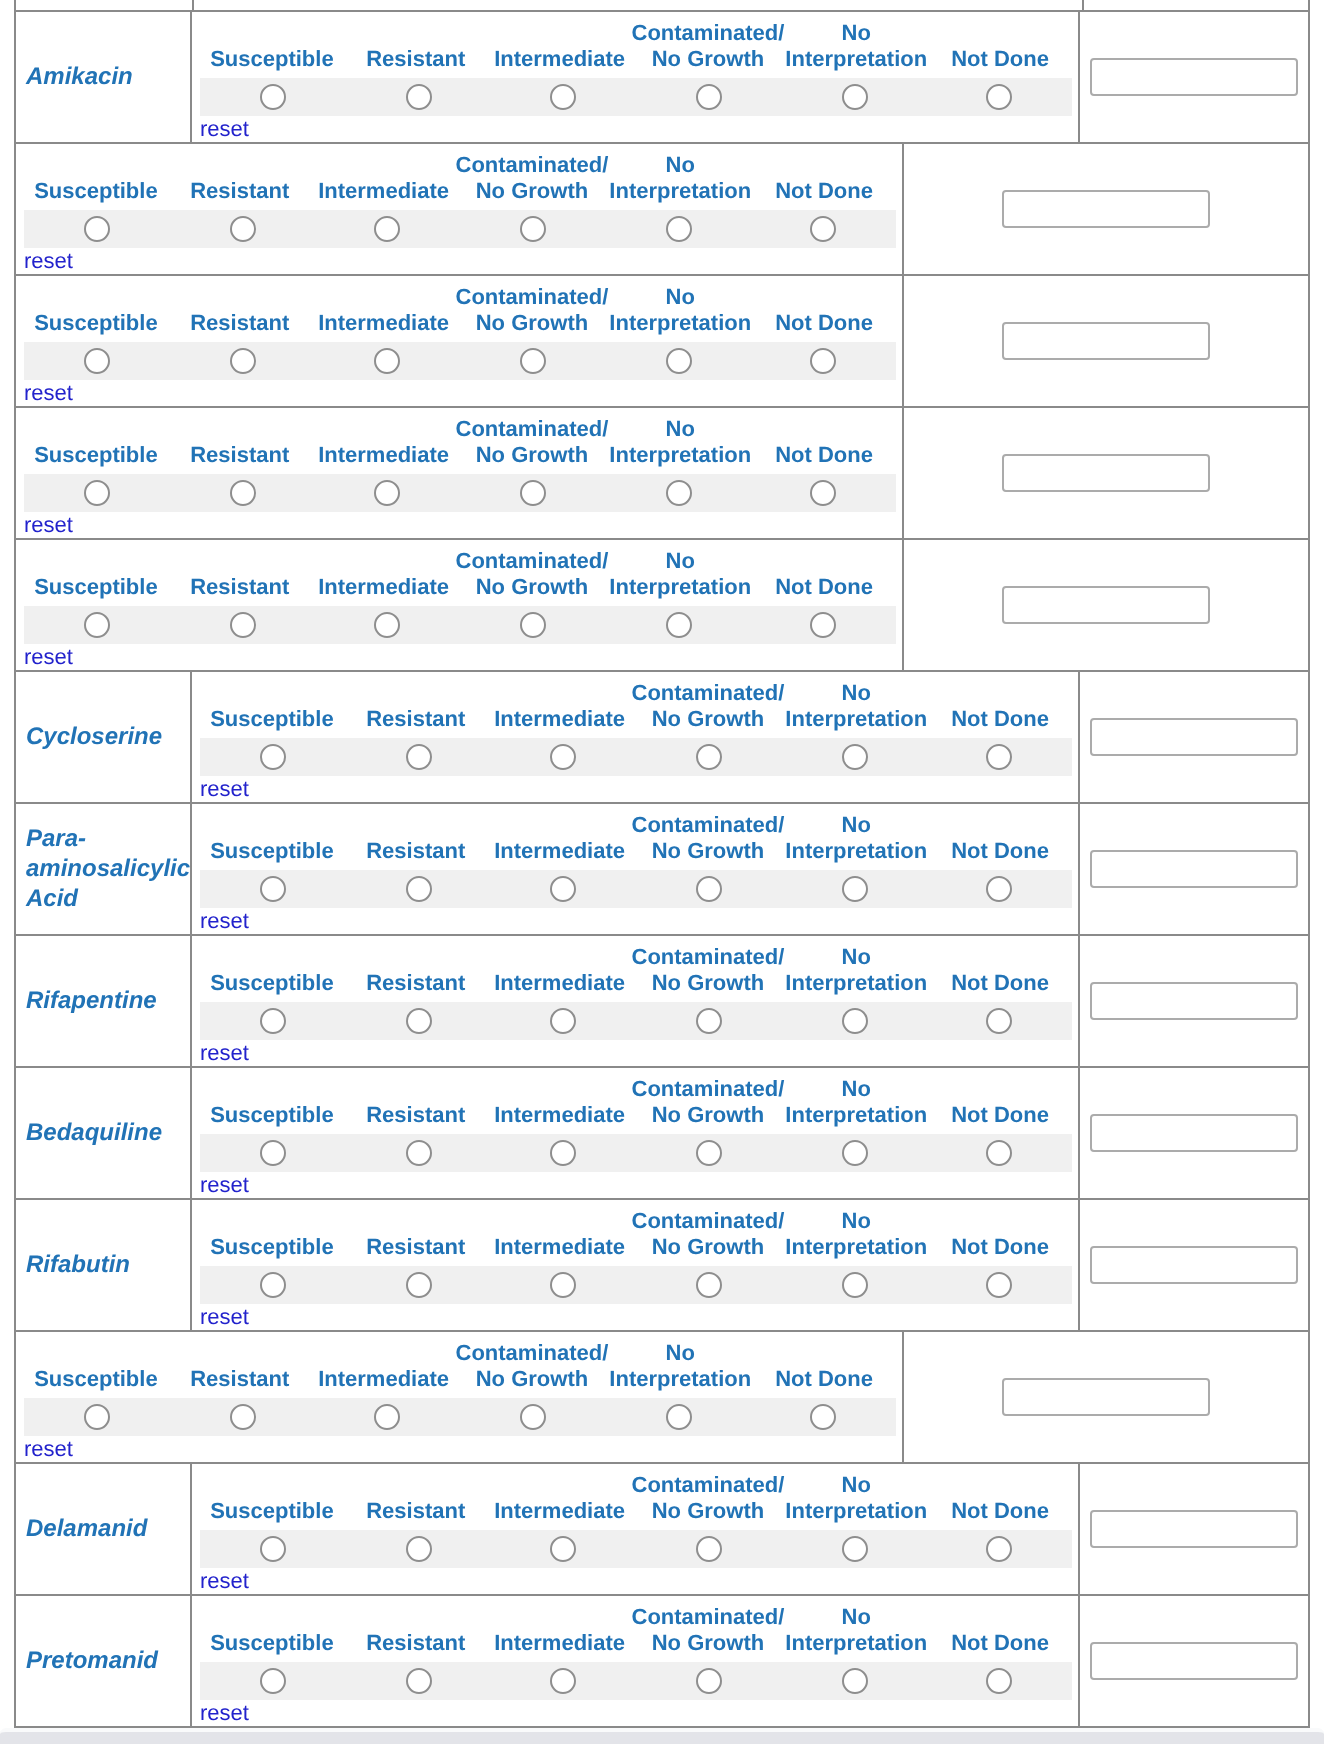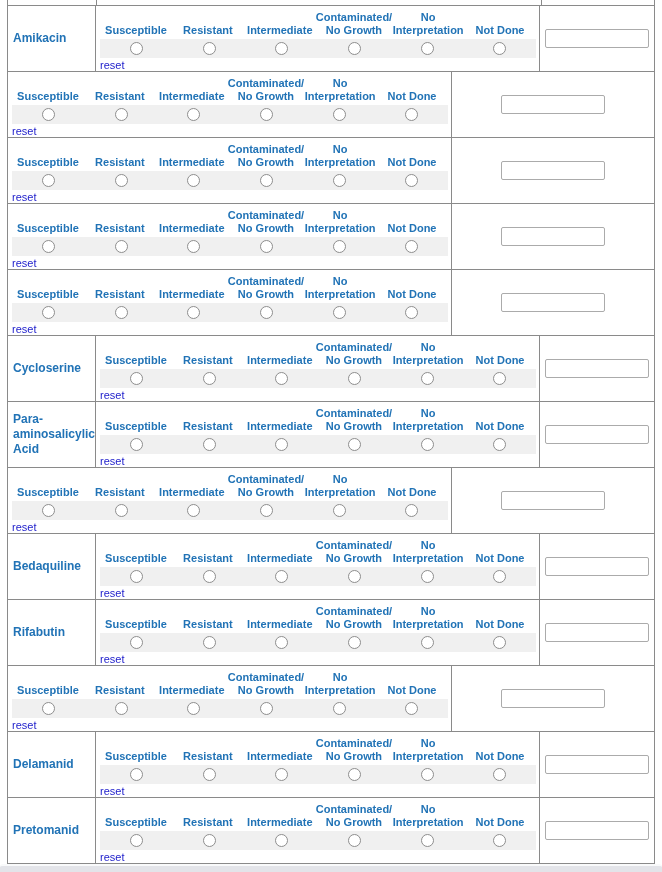--- a/index.html
+++ b/index.html
@@ -14,21 +14,21 @@
     box-sizing:border-box;
   }
   .partial-row { height:5px; border-bottom:1px solid #8a8a8a; display:flex; }
   .partial-cell-1 { width:88px; border-right:1px solid #8a8a8a; }
   .partial-cell-2 { width:444px; border-right:1px solid #8a8a8a; }
   .partial-cell-3 { flex:1; }
 
   .drug-row { display:flex; height:66px; border-bottom:1px solid #8a8a8a; box-sizing:border-box; }
   .name-cell {
     width:88px; border-right:1px solid #8a8a8a; box-sizing:border-box;
-    display:flex; align-items:center; padding:2px 3px 2px 5px; overflow:hidden;
+    display:flex; align-items:center; padding:2px 3px 2px 5px; overflow:hidden;font-style:italic;
   }
   .drug-name {
     font-weight:bold; font-size:12px; line-height:15px;
     color:#2173b6; white-space:pre-line;
   }
   .options-cell {
     width:444px; border-right:1px solid #8a8a8a; box-sizing:border-box;
     padding:3px 3px 0 4px; overflow:hidden;
   }
   .opt-headers { display:flex; align-items:flex-end; min-height:28px; }
@@ -364,20 +364,23 @@
       <div class="reset-row">
         <a class="reset-link">reset</a>
       </div>
     </div>
     <div class="input-cell">
       <input type="text" class="free-text-input" style="">
     </div>
   </div>
 
   <div class="drug-row">
+    <div class="name-cell">
+      <span class="drug-name">Rifapentine</span>
+    </div>
     <div class="options-cell">
       <div class="opt-headers">
             <div class="opt-head">Susceptible</div>
             <div class="opt-head">Resistant</div>
             <div class="opt-head">Intermediate</div>
             <div class="opt-head">Contaminated/
 No Growth</div>
             <div class="opt-head">No
 Interpretation</div>
             <div class="opt-head">Not Done</div>

